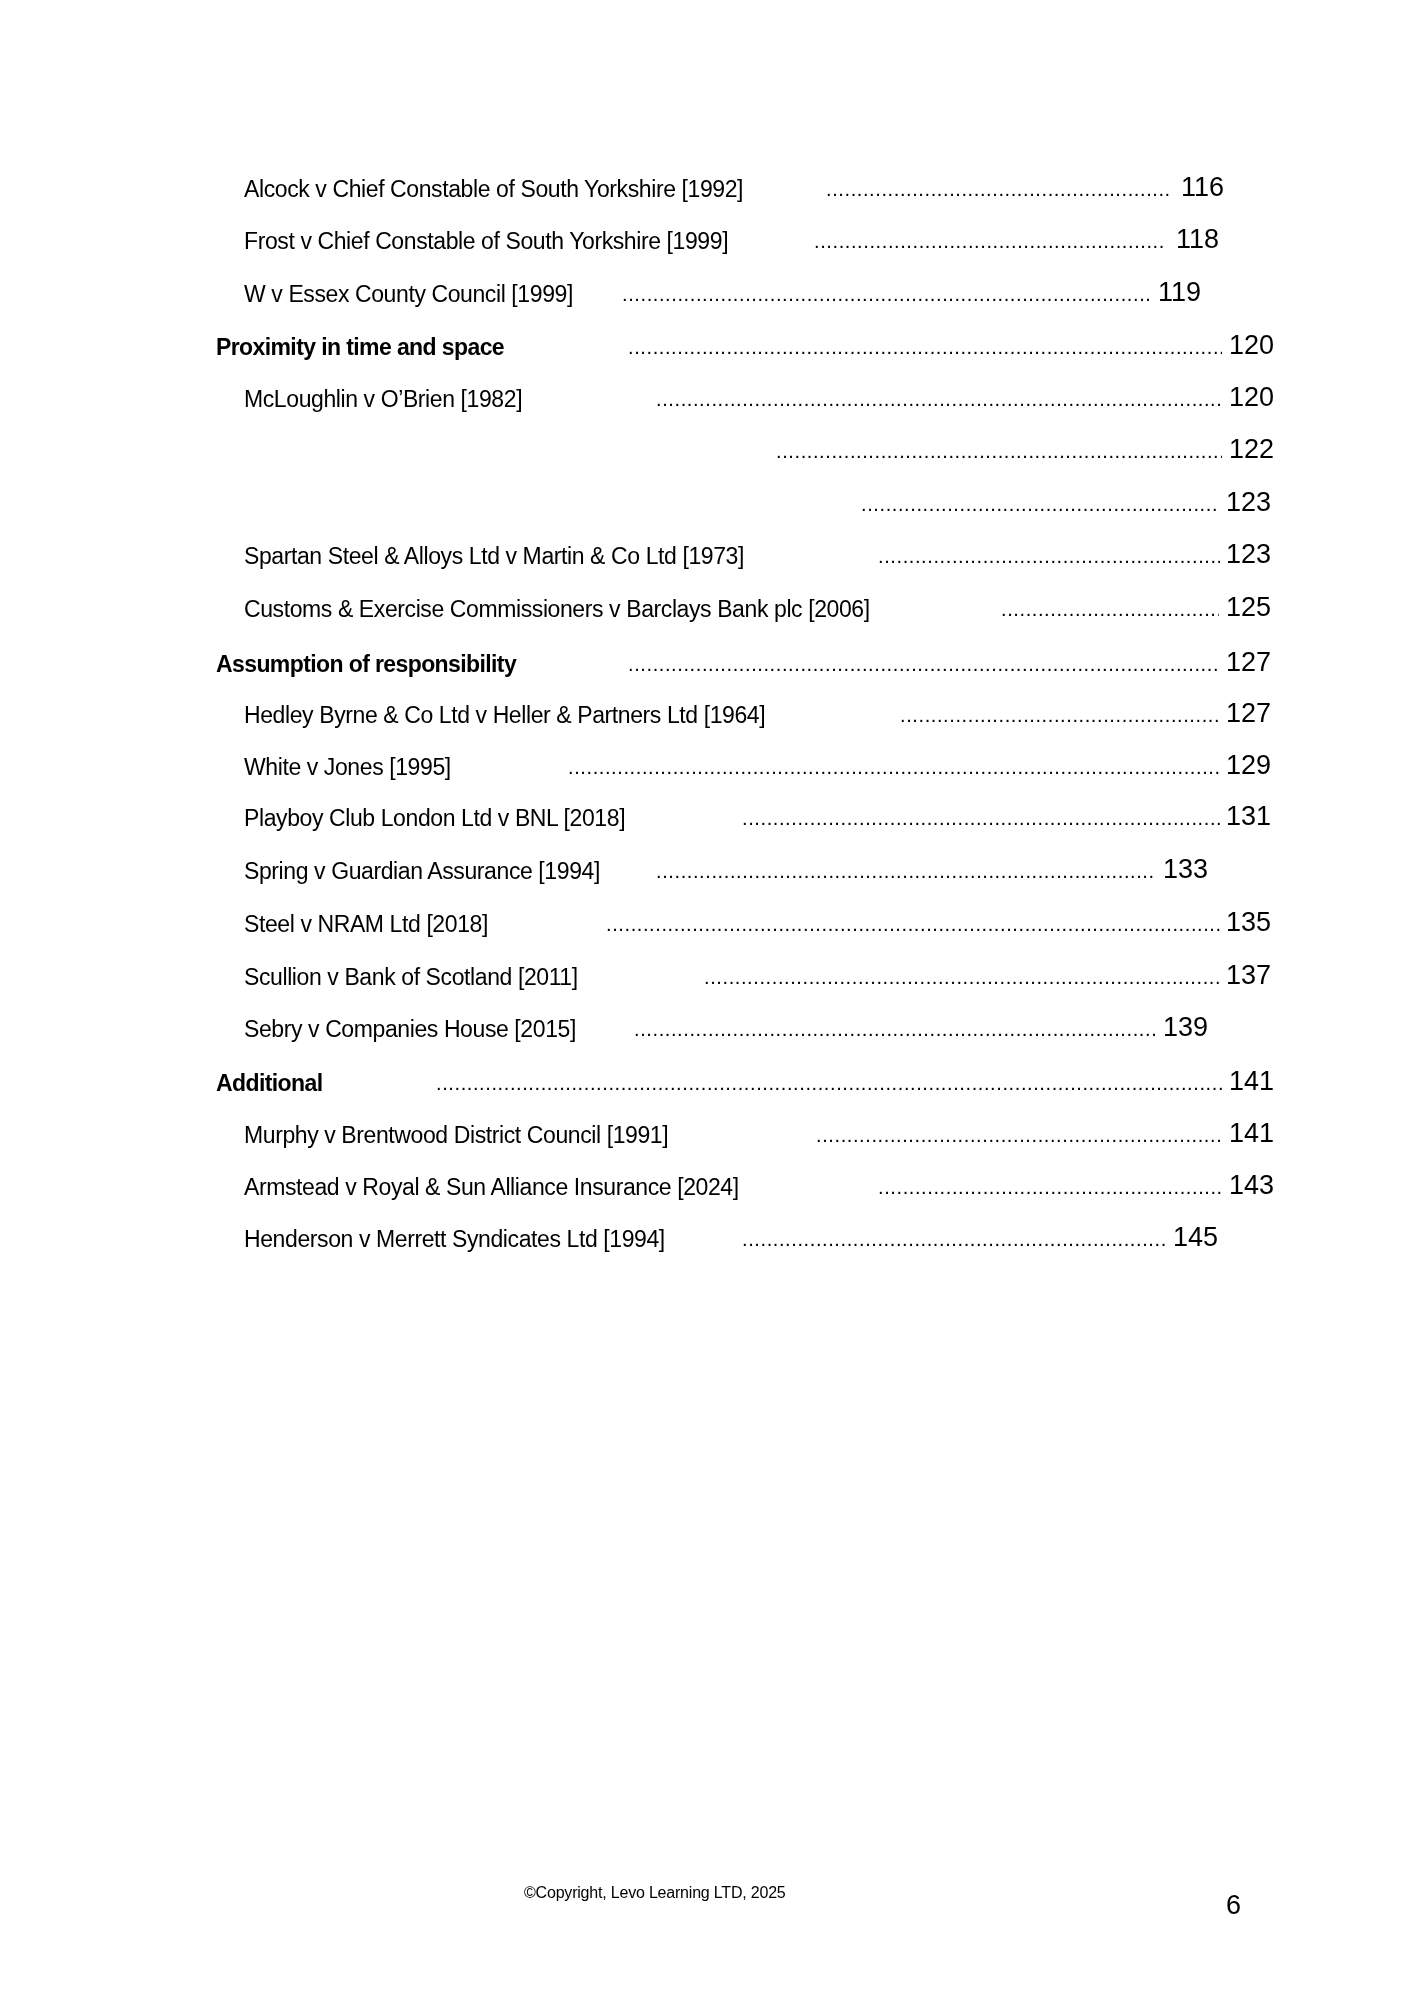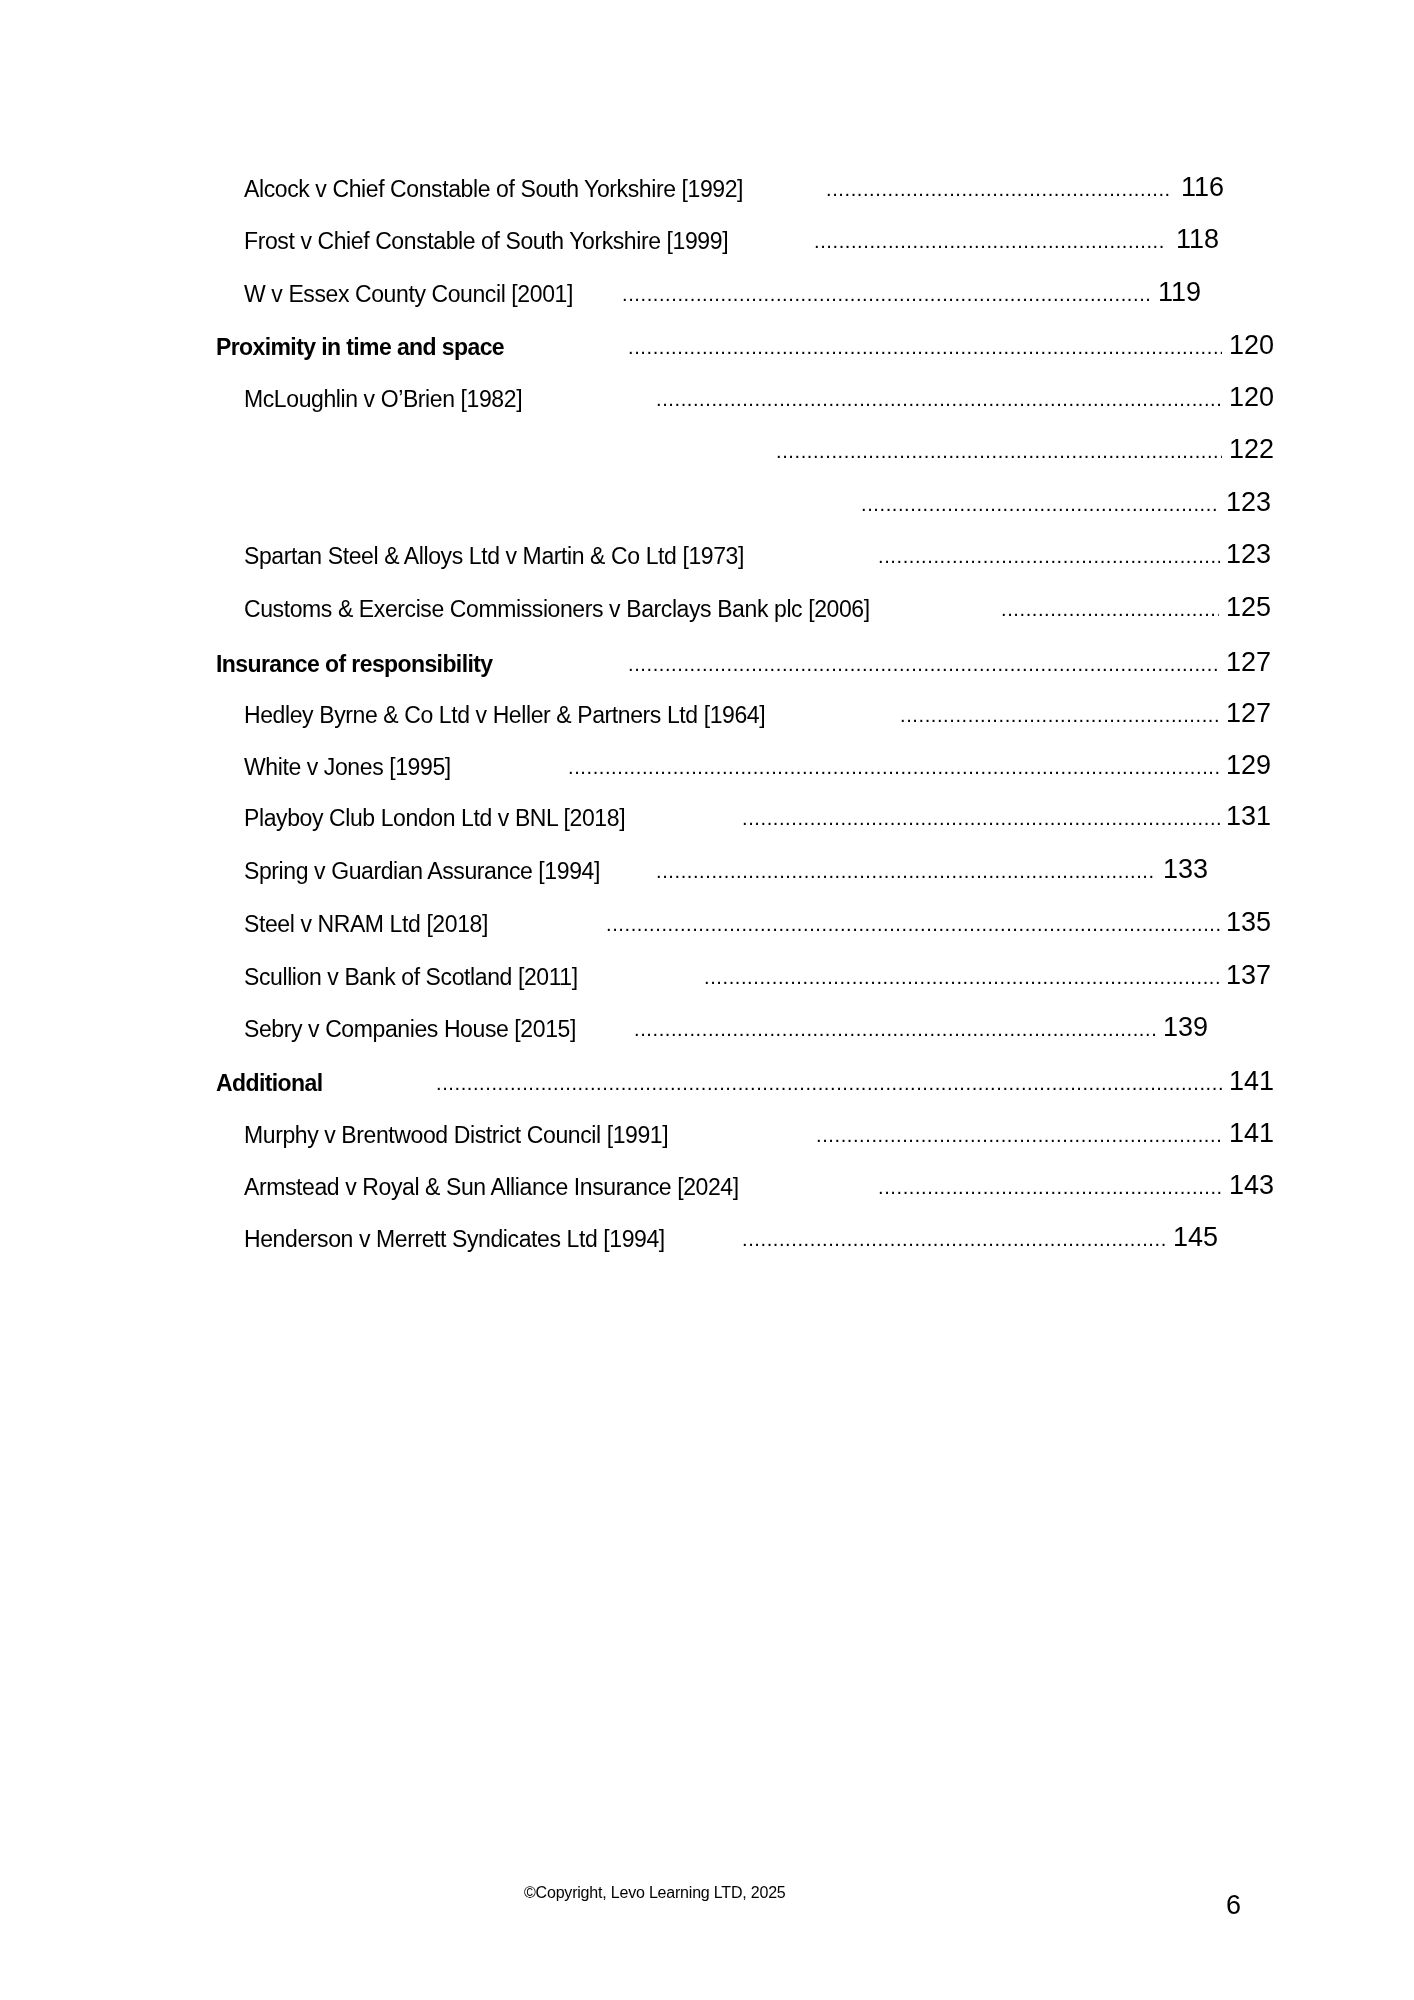--- a/index.html
+++ b/index.html
@@ -28,21 +28,21 @@
     <span class="page-num" style="left:1165px;top:0px">116</span>
   </div>
 
   <div class="toc-row" style="top:224px">
     <span class="entry-title level-1" style="top:2px">Frost v Chief Constable of South Yorkshire [1999]</span>
     <span class="leader" style="left:798px;width:352px;top:2px">........................................................................................</span>
     <span class="page-num" style="left:1160px;top:0px">118</span>
   </div>
 
   <div class="toc-row" style="top:277px">
-    <span class="entry-title level-1" style="top:2px">W v Essex County Council [2001]</span>
+    <span class="entry-title level-1" style="top:2px">W v Essex County Council [1999]</span>
     <span class="leader" style="left:606px;width:528px;top:2px">................................................................................................................................</span>
     <span class="page-num" style="left:1142px;top:0px">119</span>
   </div>
 
   <div class="toc-row" style="top:330px">
     <span class="entry-title level-0" style="top:2px">Proximity in time and space</span>
     <span class="leader" style="left:612px;width:594px;top:2px">....................................................................................................................................................</span>
     <span class="page-num" style="left:1213px;top:0px">120</span>
   </div>
 
@@ -68,21 +68,21 @@
     <span class="page-num" style="left:1210px;top:0px">123</span>
   </div>
 
   <div class="toc-row" style="top:592px">
     <span class="entry-title level-1" style="top:2px">Customs &amp; Exercise Commissioners v Barclays Bank plc [2006]</span>
     <span class="leader" style="left:985px;width:218px;top:2px">........................................................</span>
     <span class="page-num" style="left:1210px;top:0px">125</span>
   </div>
 
   <div class="toc-row" style="top:647px">
-    <span class="entry-title level-0" style="top:2px">Insurance of responsibility</span>
+    <span class="entry-title level-0" style="top:2px">Assumption of responsibility</span>
     <span class="leader" style="left:612px;width:592px;top:2px">....................................................................................................................................................</span>
     <span class="page-num" style="left:1210px;top:0px">127</span>
   </div>
 
   <div class="toc-row" style="top:698px">
     <span class="entry-title level-1" style="top:2px">Hedley Byrne &amp; Co Ltd v Heller &amp; Partners Ltd [1964]</span>
     <span class="leader" style="left:884px;width:320px;top:2px">..................................................................................</span>
     <span class="page-num" style="left:1210px;top:0px">127</span>
   </div>
 

